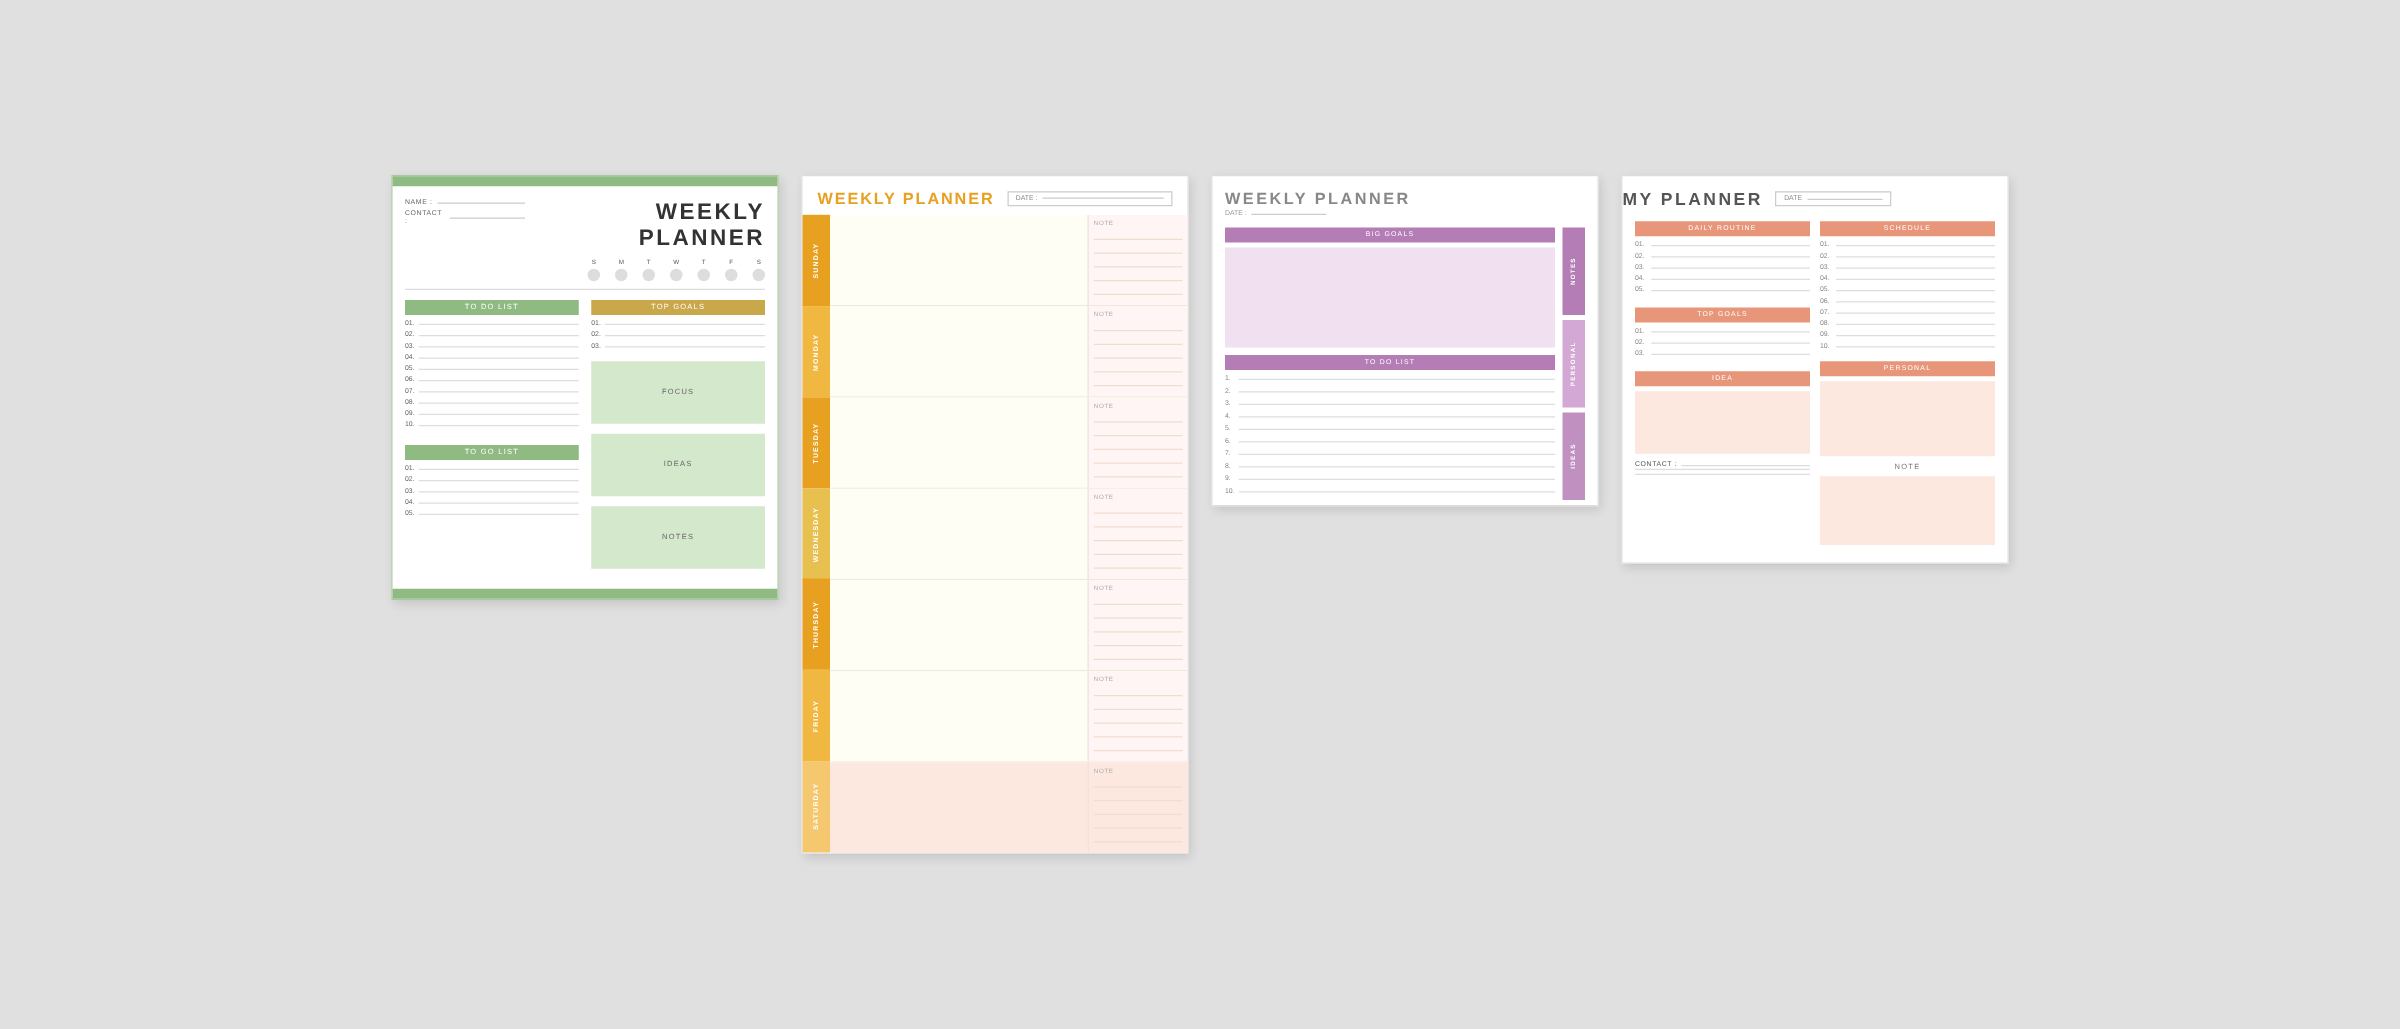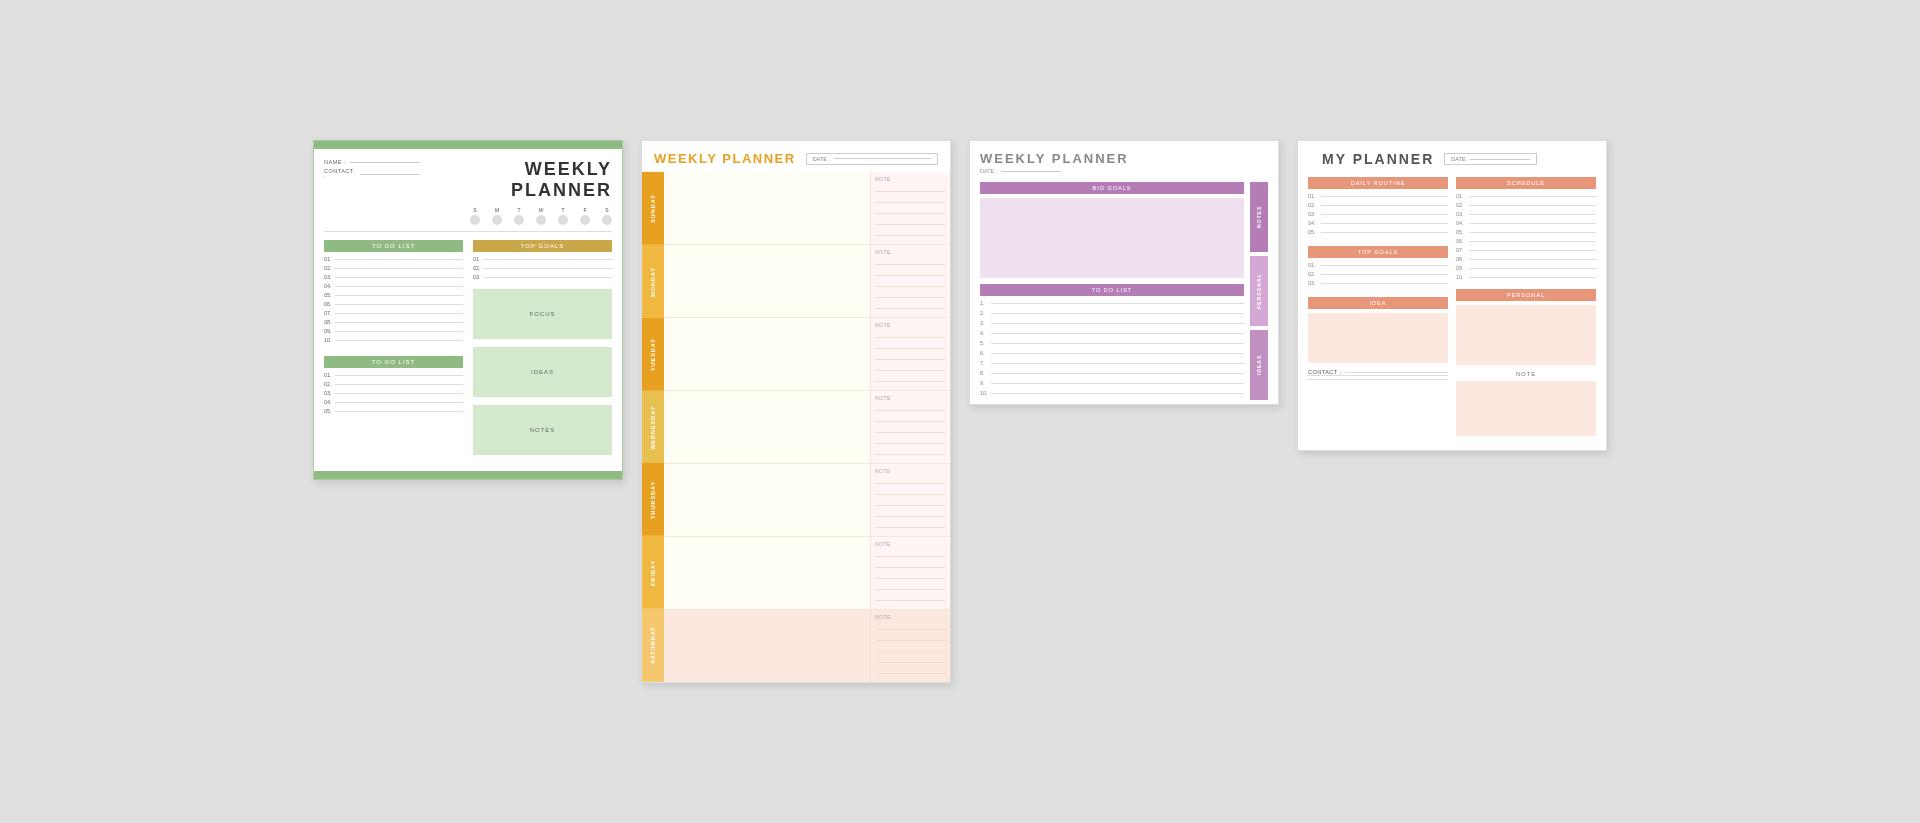--- a/index.html
+++ b/index.html
@@ -284,21 +284,21 @@
     .planner4 {
       width: 310px;
       background: #fff;
       border: 1.5px solid #ddd;
       font-size: 6px;
       box-shadow: 2px 3px 8px rgba(0,0,0,0.12);
     }
     .p4-header {
       display: flex;
       align-items: center;
-      padding: 10px 12px 6px 24px;
+      padding: 10px 12px 6px 0;
       gap: 10px;
     }
     .p4-title {
       font-size: 14px;
       font-weight: 800;
       color: #555;
       letter-spacing: 2px;
       text-transform: uppercase;
     }
     .p4-date-box {

